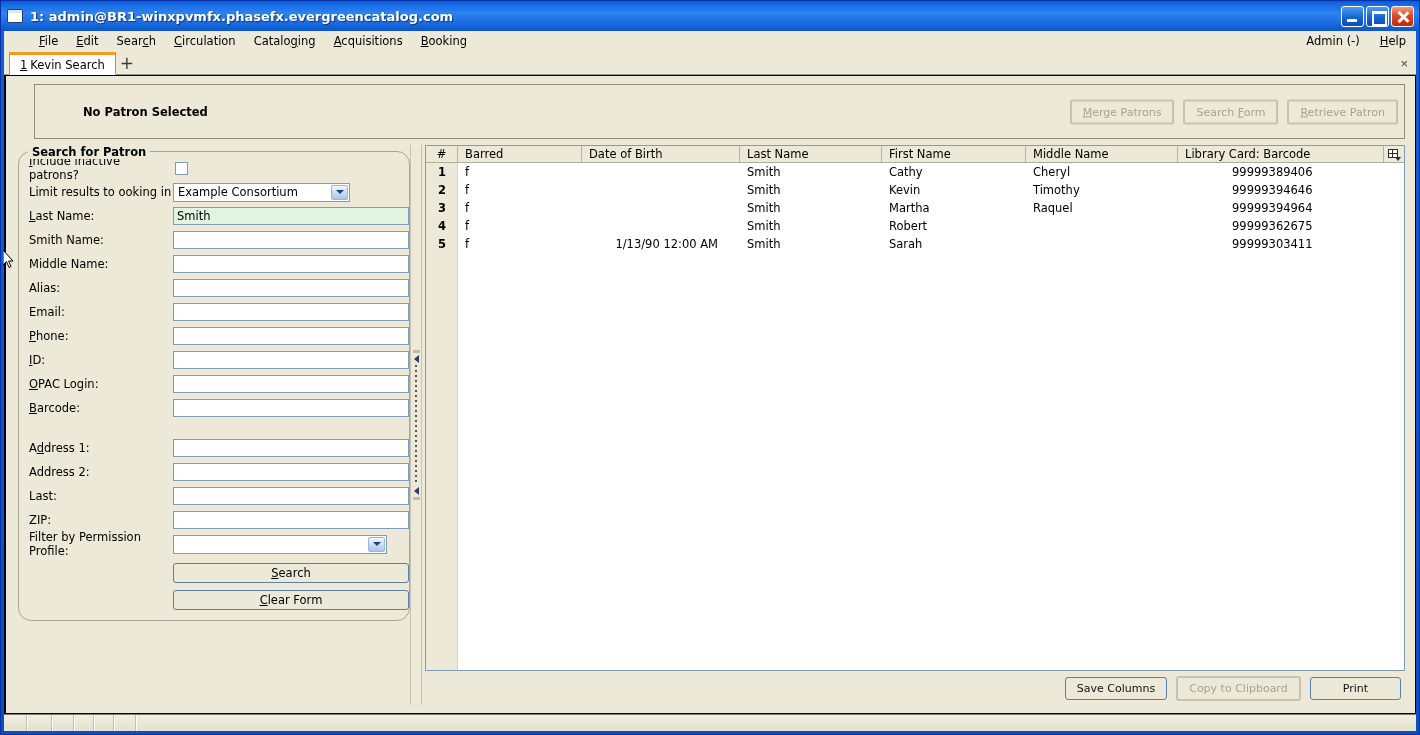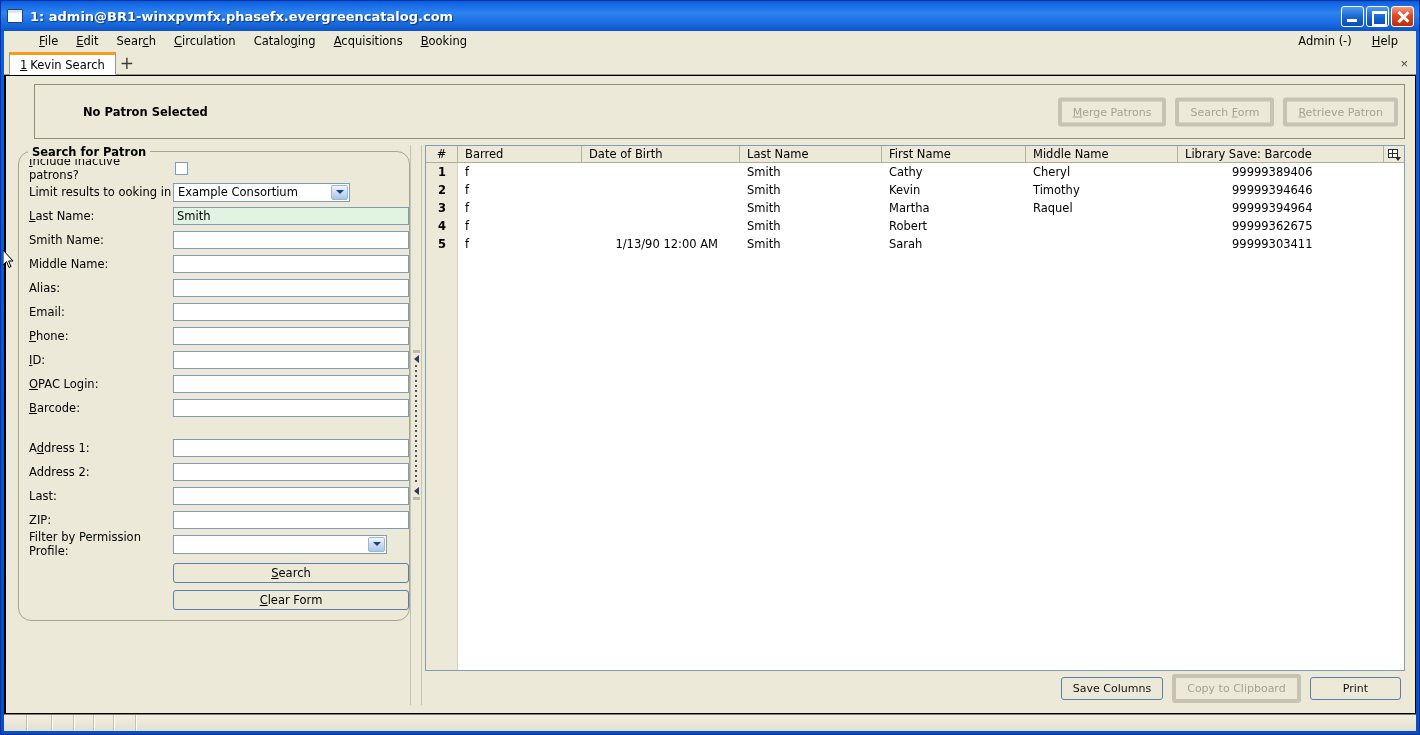--- a/index.html
+++ b/index.html
@@ -91,21 +91,21 @@
     padding-left: 26px;
     position: relative;
   }
   .menu-item {
     padding: 2px 9px;
     font-size: 11.5px;
     color: #000;
     cursor: default;
     white-space: nowrap;
   }
-  .menu-right { position: absolute; right: 8px; display: flex; align-items:center; }
+  .menu-right { position: absolute; right: 0; display: flex; align-items:center; }
   .menu-right .menu-item { padding: 2px 10px; }
   u { text-decoration: underline; }
 
   
   .tabstrip {
     height: 24px; flex: 0 0 24px;
     background: #ece9d8;
     display: flex; align-items: flex-end;
     padding-left: 5px;
     border-bottom: 1px solid #9b9787;
@@ -166,21 +166,21 @@
   .patron-bar-btns {
     position: absolute; right: 6px; top: 50%;
     transform: translateY(-50%);
     display: flex; gap: 9px;
   }
   .btn {
     font-size: 11px;
     font-family: "DejaVu Sans", "Liberation Sans", sans-serif;
     padding: 4px 11px;
     background: #ece9d8;
-    border: 4px solid #22c55e;
+    border: 2px solid #22c55e;
     border-radius: 3px;
     color: #111;
     cursor: default;
     white-space: nowrap;
   }
   .btn.disabled { color: #a6a294; border-color: #c6c3b2; }
   .btn.disabled u { color:#a6a294; }
 
   
   .split {
@@ -607,21 +607,21 @@
         <div class="right-pane">
           <div class="grid-wrap">
 
             <div class="grid-head">
               <div class="gh num    col-num">#</div>
               <div class="gh col-barred">Barred</div>
               <div class="gh col-dob">Date of Birth</div>
               <div class="gh col-last">Last Name</div>
               <div class="gh col-first">First Name</div>
               <div class="gh col-mid">Middle Name</div>
-              <div class="gh col-card">Library Save: Barcode</div>
+              <div class="gh col-card">Library Card: Barcode</div>
               <div class="gh picker col-pick">
                 <span class="picker-icon">
                   <span class="gridbox"></span>
                     <span class="pchev"></span>
                 </span>
               </div>
             </div>
 
             <div class="grid-body">
               <div class="grid-numcol-bg"></div>

